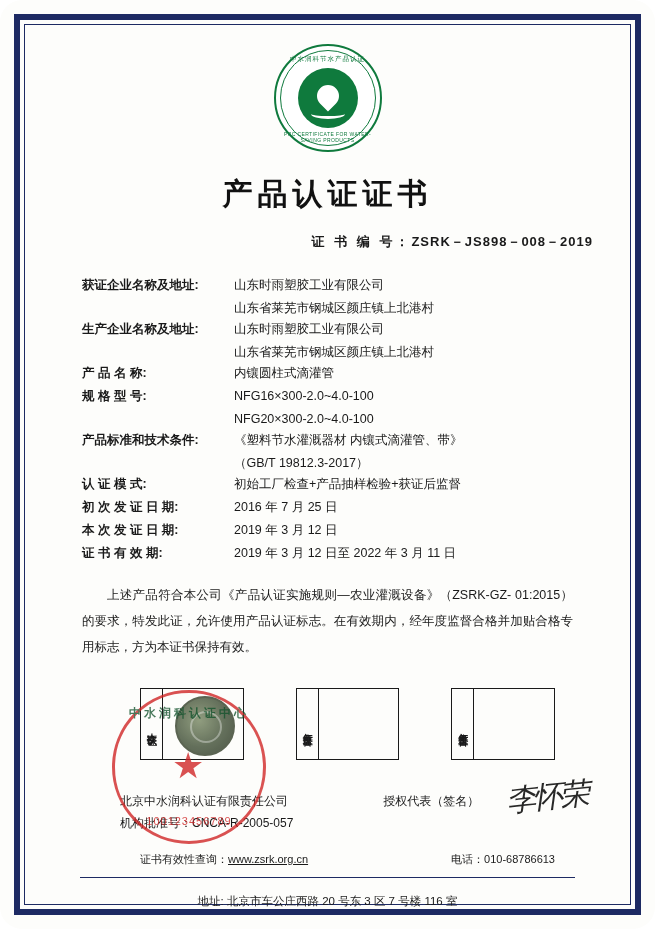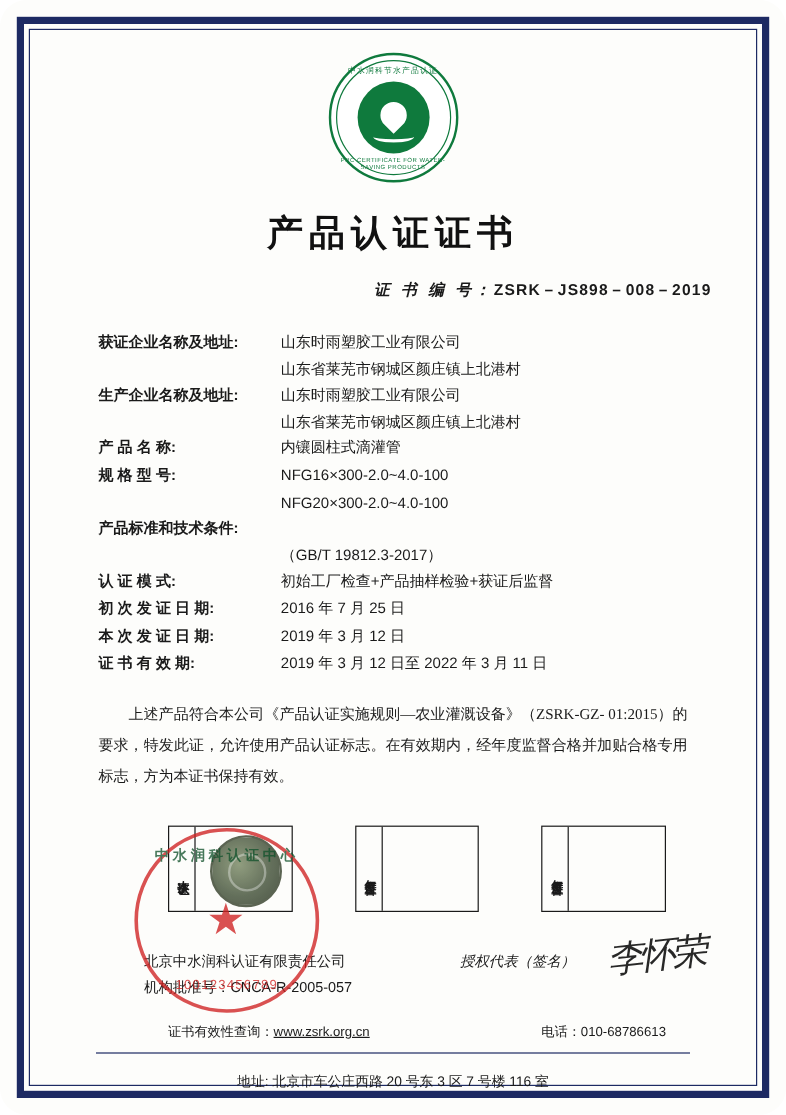--- a/index.html
+++ b/index.html
@@ -124,21 +124,21 @@
 
   
   .cert-no-row {
     margin-top: 18px;
     text-align: right;
     padding-right: 22px;
     font-size: 13px;
     font-weight: bold;
     letter-spacing: 1px;
   }
-  .cert-no-label { letter-spacing: 3px; font-style: italic; }
+  .cert-no-label { letter-spacing: 3px; }
 
   
   .fields {
     margin-top: 24px;
     padding-left: 42px;
     padding-right: 20px;
     font-size: 12.5px;
     line-height: 21px;
   }
   .field-row {
@@ -166,21 +166,20 @@
 
   
   .para {
     margin-top: 18px;
     padding-left: 42px;
     padding-right: 42px;
     font-size: 12.5px;
     line-height: 26px;
     text-align: justify;
     text-indent: 25px;
-    font-family: Liberation Serif, serif;
   }
 
   
   .boxes {
     margin-top: 28px;
     padding-left: 100px;
     padding-right: 60px;
     display: flex;
     gap: 52px;
   }
@@ -286,21 +285,20 @@
   }
   .sign-left {
     display: inline-block;
     width: 260px;
     vertical-align: top;
   }
   .sign-right {
     display: inline-block;
     vertical-align: top;
     font-size: 12px;
-    font-style: italic;
   }
   .signature {
     position: absolute;
     right: 28px;
     top: -4px;
     font-family: "DejaVu Serif", serif;
     font-size: 30px;
     font-style: italic;
     color: #111;
     transform: rotate(-6deg);
@@ -377,20 +375,21 @@
       </div>
 
       <div class="field-row">
         <div class="field-label">规 格 型 号:</div>
         <div class="field-value">NFG16×300-2.0~4.0-100</div>
       </div>
       <div class="field-sub">NFG20×300-2.0~4.0-100</div>
 
       <div class="field-row">
         <div class="field-label">产品标准和技术条件:</div>
+        <div class="field-value">《塑料节水灌溉器材 内镶式滴灌管、带》</div>
       </div>
       <div class="field-sub">（GB/T 19812.3-2017）</div>
 
       <div class="field-row">
         <div class="field-label">认 证 模 式:</div>
         <div class="field-value">初始工厂检查+产品抽样检验+获证后监督</div>
       </div>
 
       <div class="field-row">
         <div class="field-label">初 次 发 证 日 期:</div>

